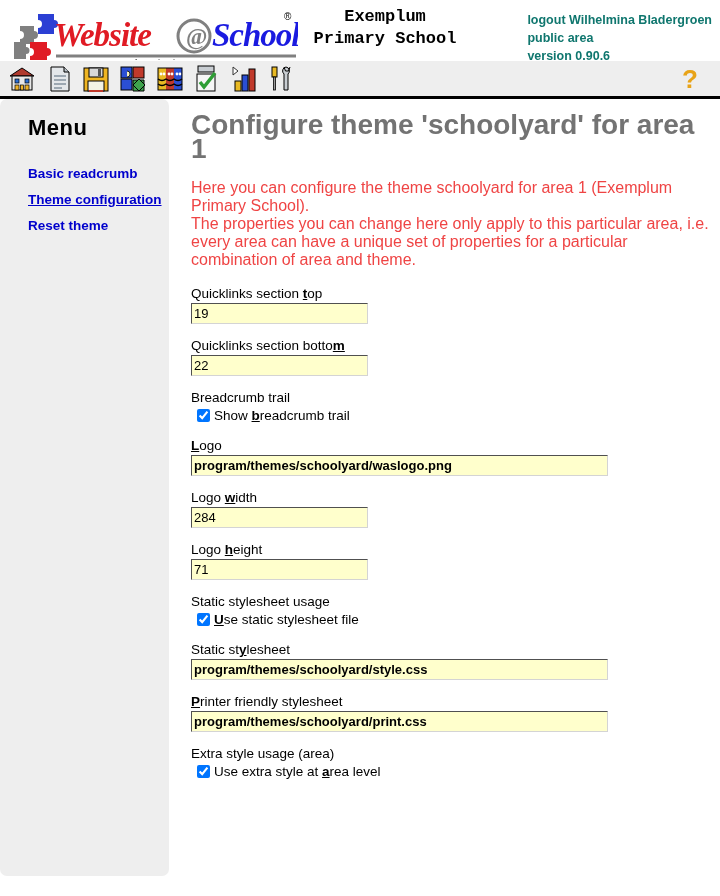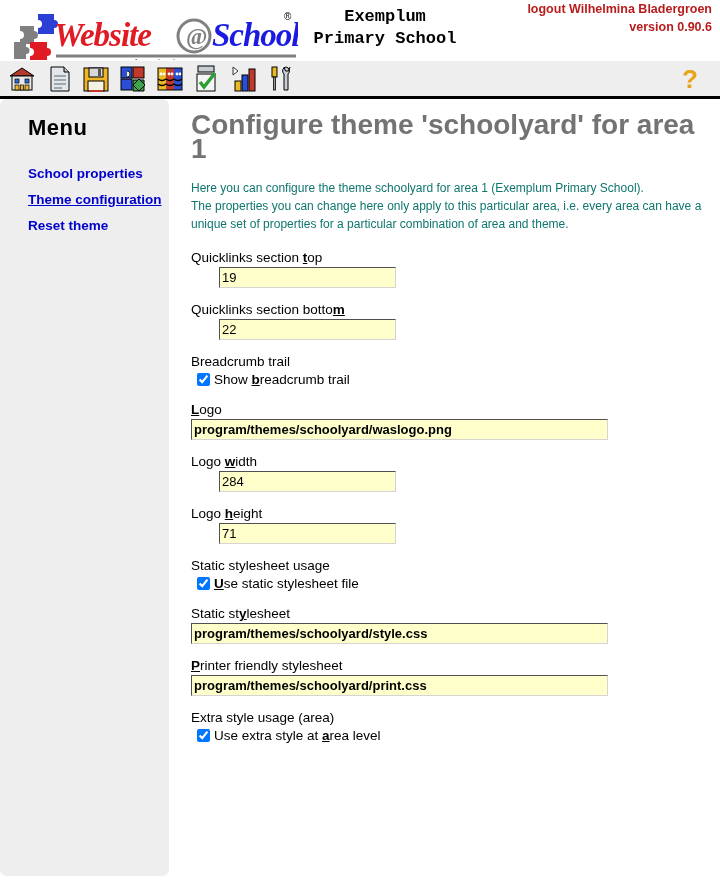--- a/index.html
+++ b/index.html
@@ -38,26 +38,26 @@
     text-align: center;
     font-size: 17px;
     font-weight: bold;
     line-height: 22px;
     color: #000000;
     font-family: Liberation Mono, monospace;
   }
   .header-right {
     position: absolute;
     right: 8px;
-    top: 0;
-    text-align: right;
+    top: 11px;
+    text-align: left;
     font-size: 12.5px;
     font-weight: bold;
     line-height: 18px;
-    color: #b91c1c;
+    color: #0f766e;
   }
 
   
   .toolbar {
     position: relative;
     height: 39px;
     background: #eeeeee;
     border-top: 1px solid #ffffff;
     border-bottom: 3px solid #000000;
     box-sizing: border-box;
@@ -133,23 +133,23 @@
   }
   h1.page-title {
     margin: 0 0 18px 0;
     font-size: 28px;
     font-weight: bold;
     color: #737373;
     line-height: 24px;
   }
   p.intro {
     margin: 0 0 16px 0;
-    font-size: 12px;
+    font-size: 16px;
     line-height: 18px;
-    color: #0f766e;
+    color: #ef4444;
     max-width: 528px;
   }
 
   
   .field {
     margin: 0 0 13px 0;
   }
   .field-label {
     display: block;
     font-size: 13.5px;
@@ -170,21 +170,21 @@
     border-right-color: #d4d4d4;
     border-bottom-color: #d4d4d4;
     font-family: "Liberation Sans", sans-serif;
     font-size: 13px;
     color: #000000;
     padding: 2px 2px;
     box-sizing: border-box;
     height: 21px;
     outline: none;
   }
-  input.w-small { width: 177px; margin-left: 28px; }
+  input.w-small { width: 177px; }
   input.w-wide  { width: 417px; font-weight: bold; }
 
   .check-row {
     display: flex;
     align-items: center;
     margin: 1px 0 0 6px;
     font-size: 13.5px;
     line-height: 17px;
   }
   .check-row input[type="checkbox"] {
@@ -228,20 +228,21 @@
     </svg>
   </div>
 
   <div class="school-title">
     <div>Exemplum</div>
     <div>Primary School</div>
   </div>
 
   <div class="header-right">
     <div>logout Wilhelmina Bladergroen</div>
+    <div>public area</div>
     <div>version 0.90.6</div>
   </div>
 </div>
 
 <div class="toolbar">
   <div class="toolbar-icons">
 
     <svg class="tbicon" viewBox="0 0 32 32">
       <path d="M4 13 L16 5 L28 13 Z" fill="#b03a2e" stroke="#000" stroke-width="1"></path>
       <rect x="6" y="13" width="20" height="14" fill="#e8e8e8" stroke="#000" stroke-width="1"></rect>
@@ -323,21 +324,21 @@
     <text x="4" y="24" font-family="'Liberation Sans', sans-serif" font-size="26" font-weight="bold" fill="#e8a317">?</text>
   </svg>
 </div>
 
 <div class="page">
 
   <div class="sidebar">
     <div class="sidebar-title">Menu</div>
     <ul class="menu-list">
       <li>
-        <a href="#">School properties</a>
+        <a href="#">Basic readcrumb</a>
       </li>
       <li>
         <a href="#" class="current">Theme configuration</a>
       </li>
       <li>
         <a href="#">Reset theme</a>
       </li>
     </ul>
   </div>
 

